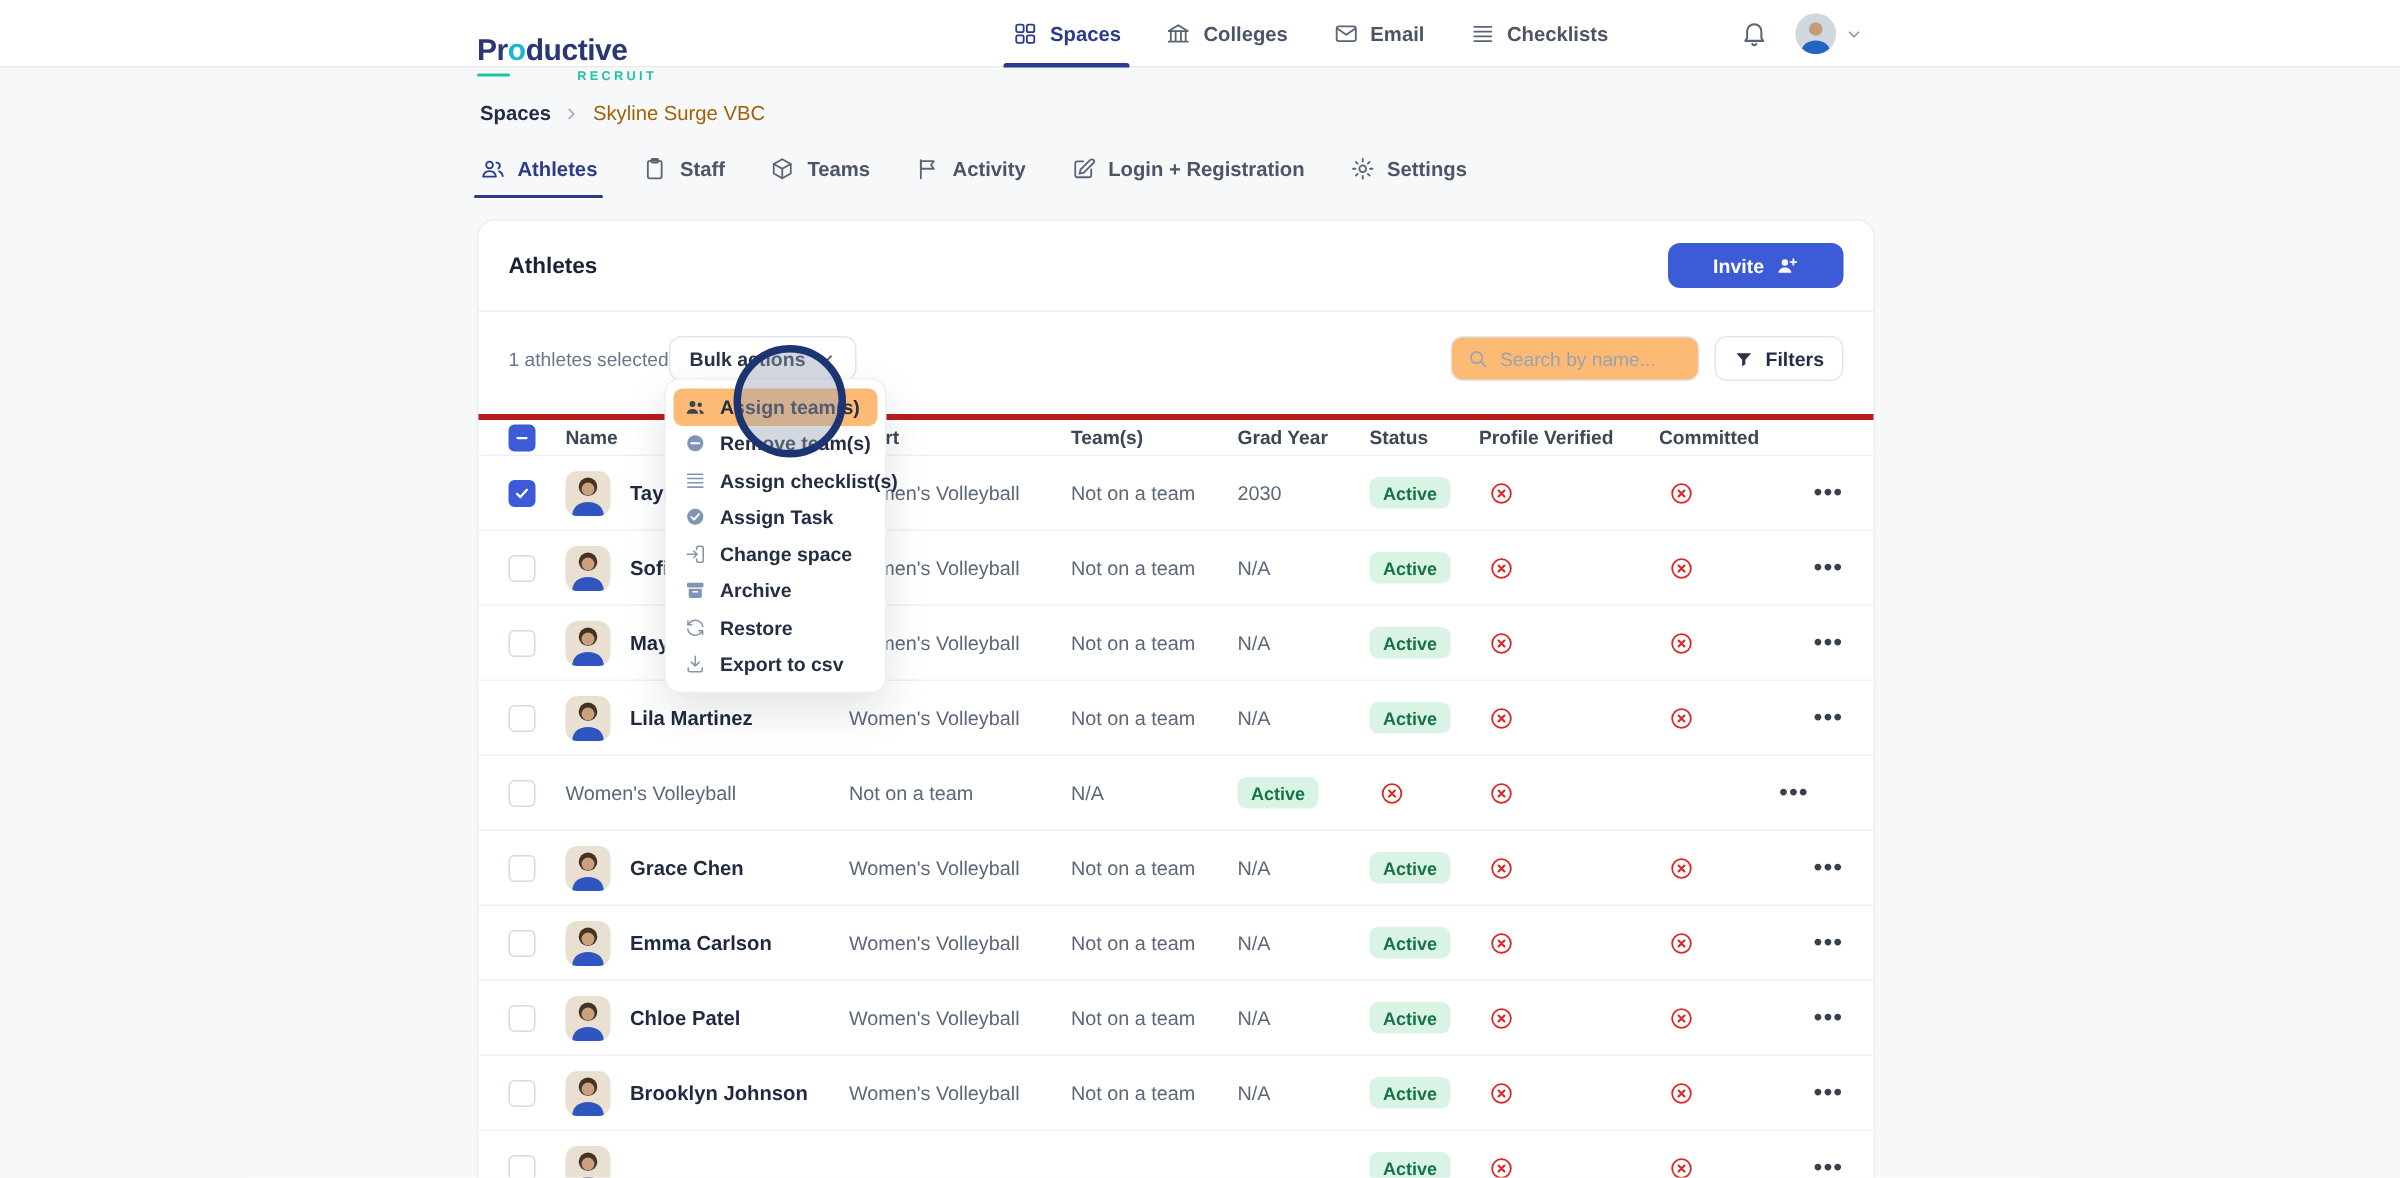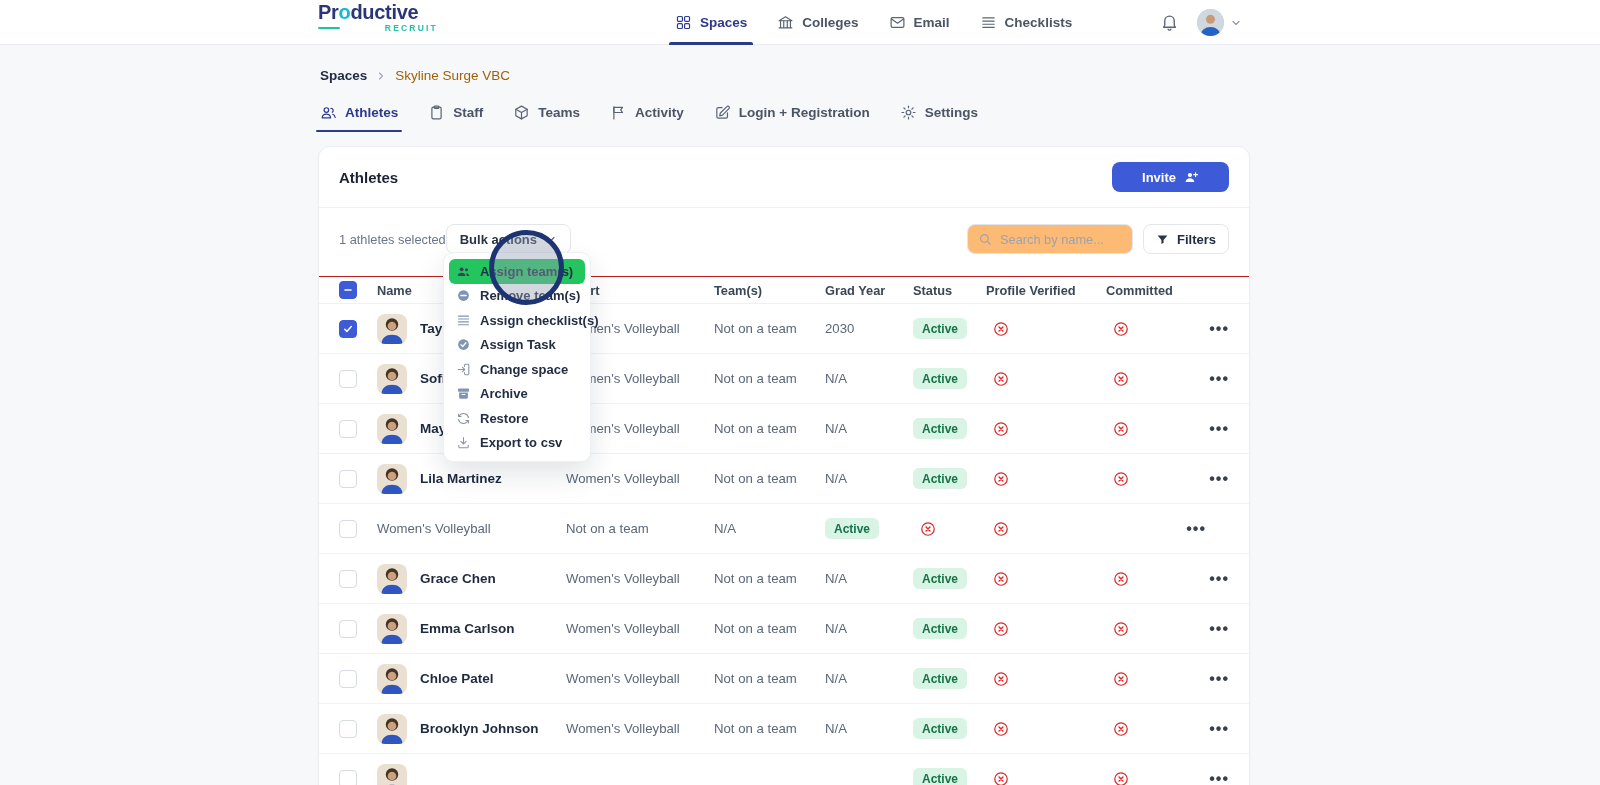--- a/index.html
+++ b/index.html
@@ -1,21 +1,21 @@
 <!DOCTYPE html>
 <html><head>
 <meta charset="utf-8">
 <style>
   *{margin:0;padding:0;box-sizing:border-box;}
   html,body{width:1600px;height:785px;overflow:hidden;}
   body{font-family:"Liberation Sans",sans-serif;background:#f7f8fa;color:#1f2940;position:relative;}
 
   
   .topnav{height:45px;background:#fff;border-bottom:1px solid #e9ebf0;position:relative;z-index:5;}
-  .brand{position:absolute;left:318px;top:2px;width:120px;cursor:pointer;}
+  .brand{position:absolute;left:318px;top:24px;width:120px;cursor:pointer;}
   .brand-word{font-size:20px;font-weight:800;color:#2b3677;letter-spacing:-.3px;line-height:20px;}
   .brand-word .acc{color:#17b8d4;}
   .brand-sub{display:flex;align-items:center;justify-content:flex-end;gap:5px;margin-top:1px;}
   .brand-line{display:inline-block;width:38px;height:2px;background:#1ec3a0;border-radius:2px;}
   .brand-sub span.tag{font-size:8.5px;font-weight:700;letter-spacing:2.2px;color:#1ec3a0;padding-left:40px;}
   .main-menu{position:absolute;left:675px;top:0;height:45px;display:flex;align-items:center;gap:30px;}
   .nav-item{display:flex;align-items:center;gap:8px;height:45px;position:relative;color:#4b5565;font-size:13.5px;font-weight:600;cursor:pointer;}
   .nav-item .ic{width:17px;height:17px;color:#5a6475;}
   .nav-item.active{color:#2c3a8c;}
   .nav-item.active .ic{color:#2c3a8c;}
@@ -52,37 +52,37 @@
   .controls .gap{flex:1;}
   .search{display:flex;align-items:center;gap:8px;border:1px solid #e3e6ec;border-radius:8px;height:30px;width:166px;padding:0 10px;background:#fdba74;}
   .search .ic{width:14px;height:14px;color:#9aa3b2;flex:none;}
   .search input{border:none;outline:none;font-size:12.8px;color:#374151;width:100%;font-family:inherit;background:transparent;}
   .search input::placeholder{color:#9aa3b2;}
   .btn-filters{display:flex;align-items:center;gap:8px;background:#fff;border:1px solid #e3e6ec;border-radius:8px;height:30px;padding:0 12px;font-size:13px;font-weight:600;color:#222c44;cursor:pointer;margin-left:10px;font-family:inherit;}
   .btn-filters .ic{width:13px;height:13px;color:#2b3446;}
 
   
   .grid-row{display:grid;grid-template-columns:38px 189px 148px 111px 88px 73px 120px 100px 1fr;align-items:center;padding:0 20px;}
-  .thead{height:28px;border-top:1px solid #b91c1c;border-bottom:1px solid #eef1f4;font-size:12.8px;font-weight:700;color:#3b4656;}
+  .thead{height:28px;border-top:4px solid #b91c1c;border-bottom:1px solid #eef1f4;font-size:12.8px;font-weight:700;color:#3b4656;}
   .trow{height:50px;border-bottom:1px solid #f0f2f5;}
   .cb{width:18px;height:18px;border-radius:4px;border:1.5px solid #d6dae2;background:#fff;cursor:pointer;display:flex;align-items:center;justify-content:center;}
   .cb.on,.cb.ind{background:#3d5bd7;border-color:#3d5bd7;}
   .cb svg{width:12px;height:12px;stroke:#fff;stroke-width:3;fill:none;stroke-linecap:round;stroke-linejoin:round;}
   .namecell{display:flex;align-items:center;gap:13px;}
   .avatar{width:30px;height:30px;border-radius:8px;background:#e9e0d1;overflow:hidden;flex:none;}
   .nm{font-size:13.5px;font-weight:600;color:#1f2940;white-space:nowrap;}
   .cell{font-size:13.2px;color:#5c6779;white-space:nowrap;}
   .badge{display:inline-flex;align-items:center;background:#d9f3e4;color:#157347;font-size:12px;font-weight:700;border-radius:6px;padding:3.5px 9px;}
   .xicon{width:18px;height:18px;color:#dc2626;margin-left:6px;}
   .dots{justify-self:end;font-size:16px;font-weight:700;color:#39404d;letter-spacing:1px;cursor:pointer;line-height:10px;}
 
   
   .menu{position:absolute;left:443px;top:252px;width:148px;background:#fff;border:1px solid #edeff3;border-radius:10px;box-shadow:0 12px 28px rgba(20,30,60,.12);padding:6px 5px;z-index:40;}
   .menu-item{display:flex;align-items:center;gap:9px;height:24.5px;padding:0 7px;border-radius:6px;font-size:13px;font-weight:600;color:#232d43;cursor:pointer;white-space:nowrap;}
-  .menu-item.hl{background:#22c55e;}
+  .menu-item.hl{background:#fdba74;}
   .menu-item .ic{width:15px;height:15px;flex:none;}
   .ic-dark{color:#3a4352;} .ic-steel{color:#7e95b5;} .ic-gray{color:#8a94a6;}
 
   
   .click-ring{position:absolute;left:489px;top:230px;width:75px;height:75px;border-radius:50%;border:5px solid #1d3472;background:rgba(150,160,182,.42);z-index:60;pointer-events:none;}
 
   .ic svg,.bell svg,.chev svg,.sep svg,.xicon svg{width:100%;height:100%;display:block;}
 </style>
 </head>
 <body>

